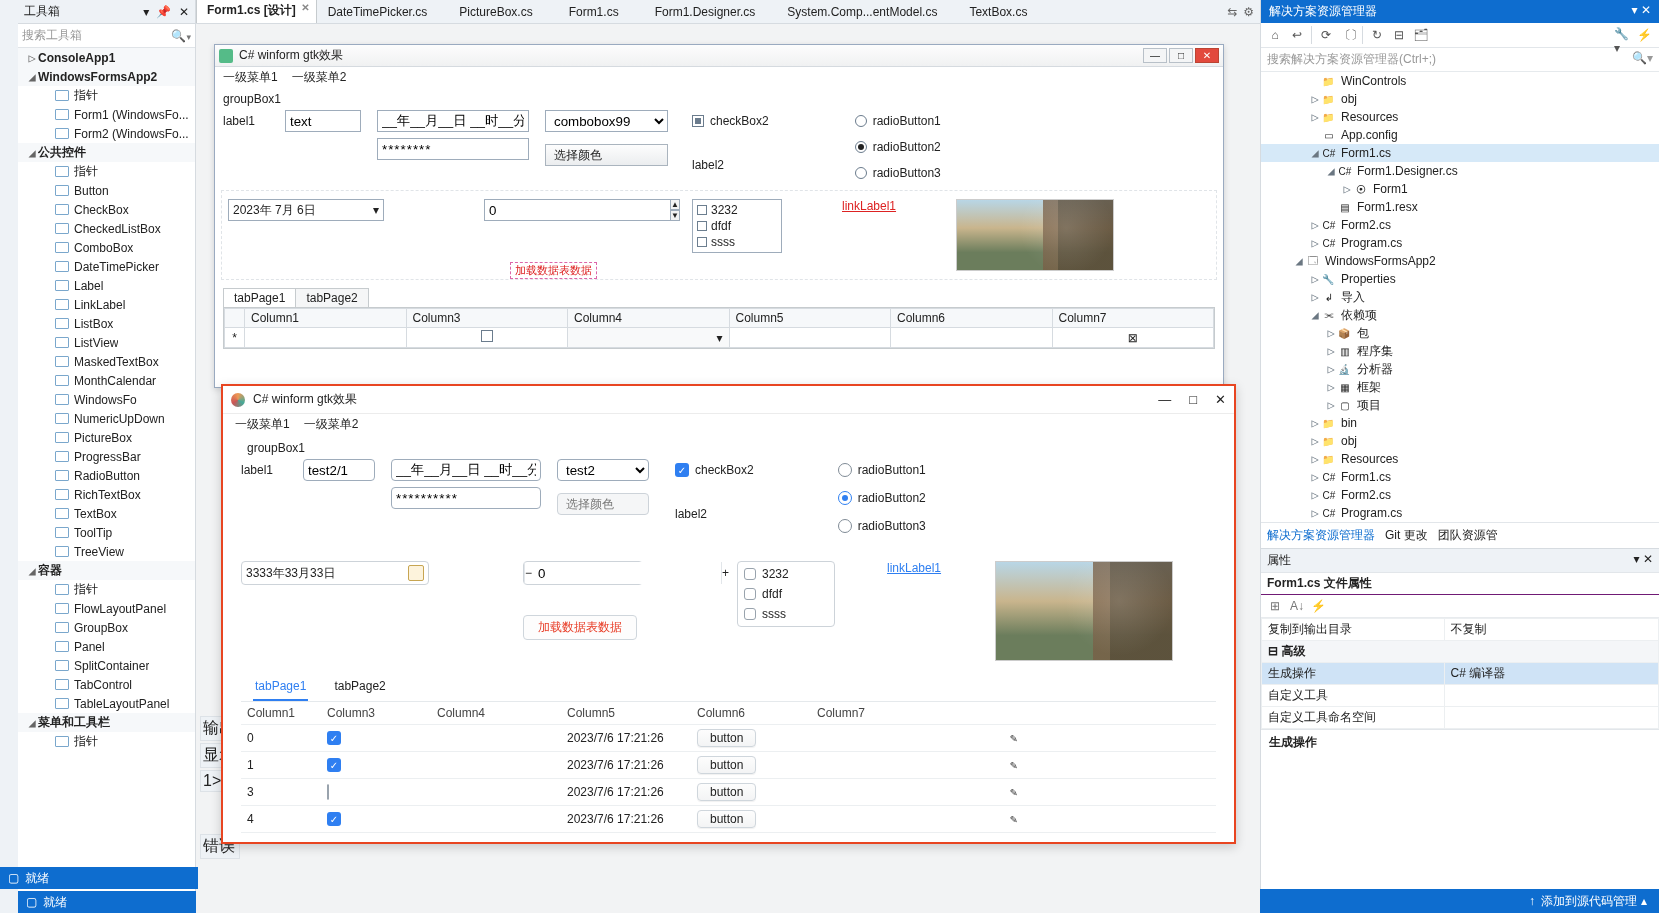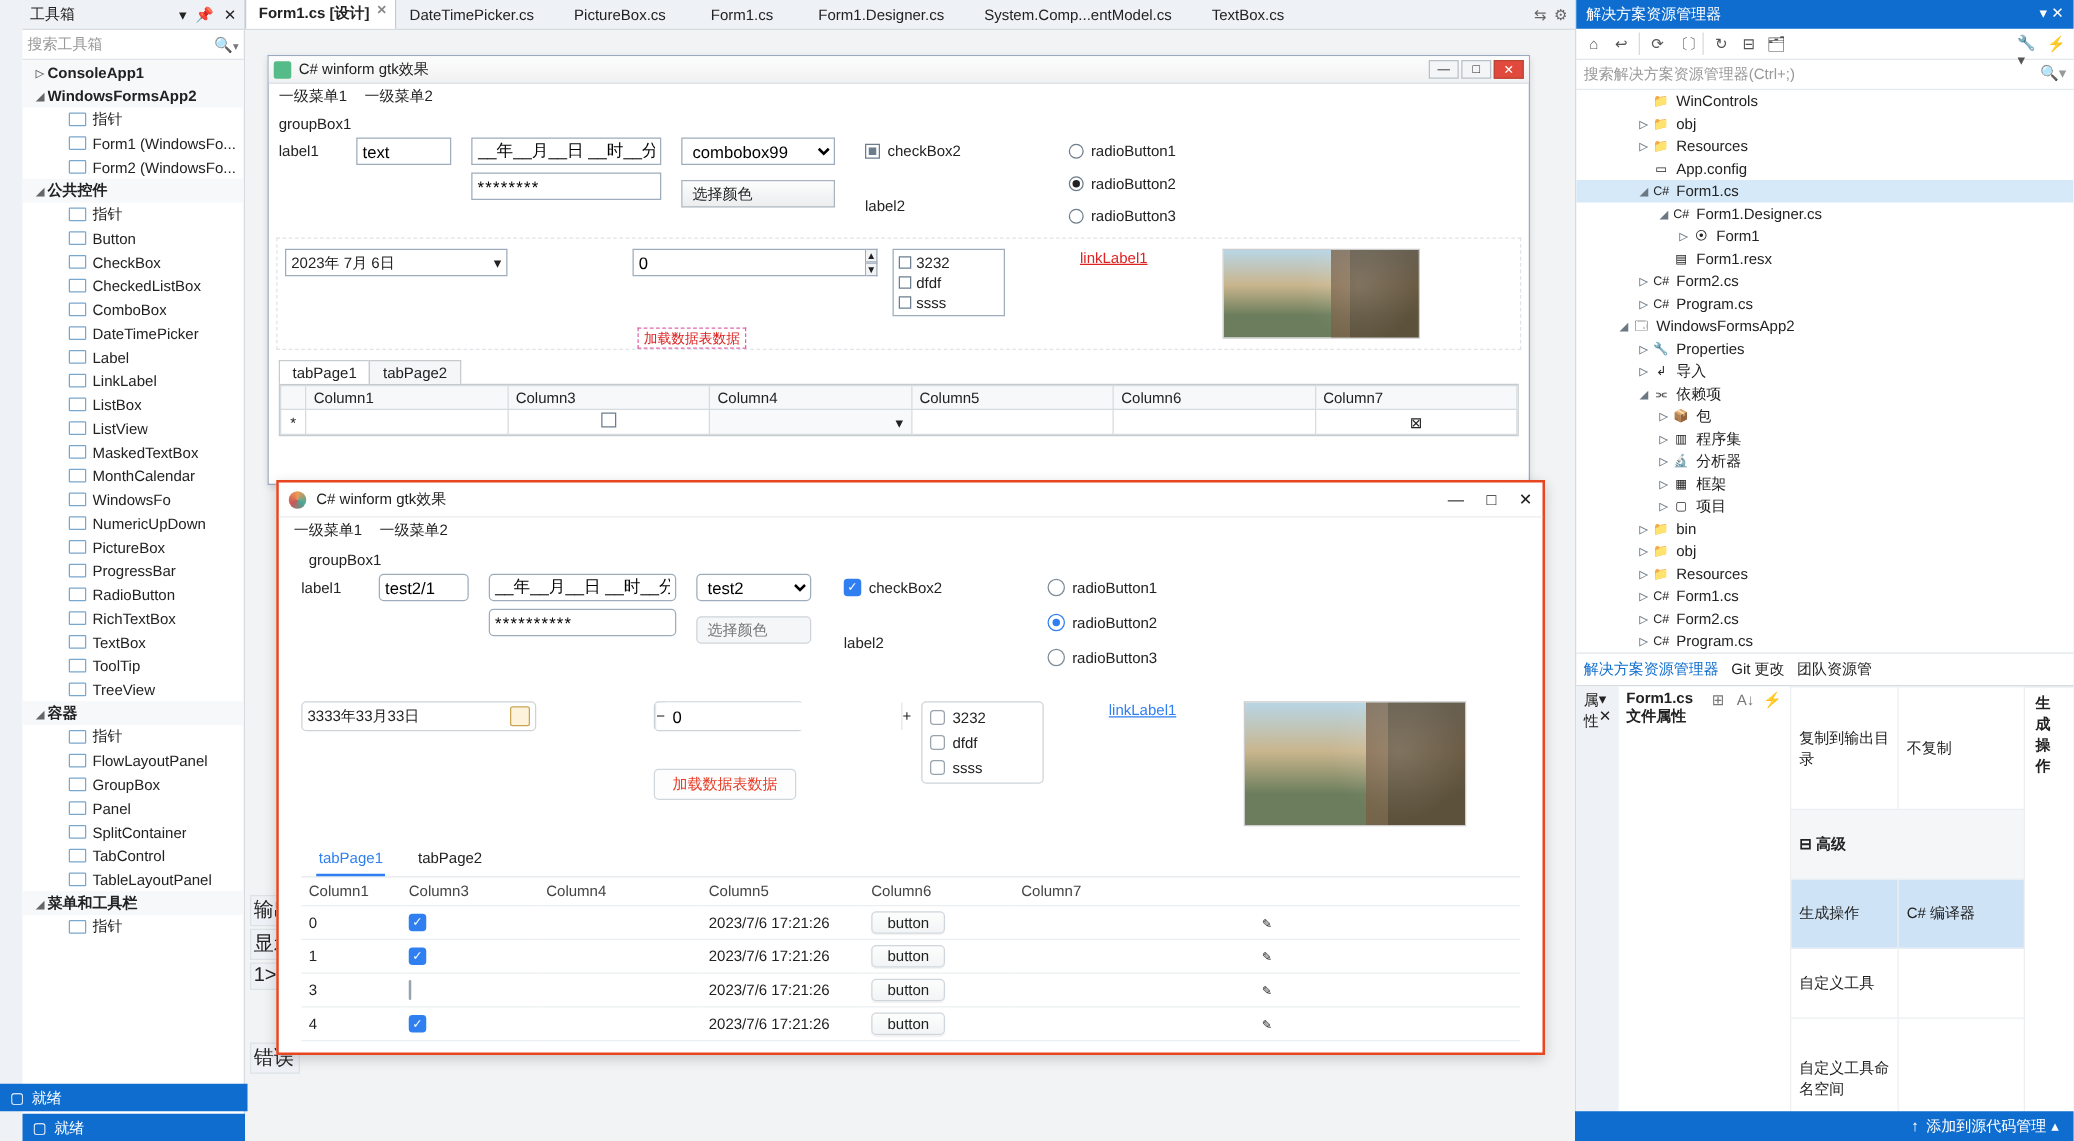--- a/index.html
+++ b/index.html
@@ -184,21 +184,21 @@
   
   .row2 {
     display:flex; align-items:flex-start;
     margin-top:6px; gap:20px;
     border:1px dashed #e0e4e8;
     padding:8px 6px;
     margin-left:-2px;
     margin-right:-2px;
   }
   .dtpick {
-    width:178px; display:flex; justify-content:space-between;
+    width:156px; display:flex; justify-content:space-between;
     align-items:center;
   }
   .numeric { display:flex; align-items:stretch; width:98px;}
   .numeric input{ flex:1; border:1px solid #9eacbb; padding:0 4px;}
   .numeric .updn { width:16px; display:flex; flex-direction:column;}
   .numeric .updn span{ flex:1; border:1px solid #9eacbb; border-left:none; text-align:center; line-height:9px; font-size:8px; background:#f2f3f4;}
   .checklist {
     border:1px solid #9eacbb;
     width:90px; padding:2px 4px;
     background:#fff;
@@ -361,21 +361,21 @@
   .sol-row .ic{width:16px;margin-right:4px;display:inline-flex;align-items:center;justify-content:center;}
   .sol-row.sel{background:#d6e9f8;}
   .sol-ind2{padding-left:32px;}
   .sol-ind3{padding-left:48px;}
   .sol-ind4{padding-left:64px;}
   .sol-ind5{padding-left:80px;}
   .sol-tabs{ display:flex; gap:10px; padding:4px 6px; border-top:1px solid #e2e6ea;}
   .sol-tabs .st{cursor:pointer;}
   .sol-tabs .st.active{color:#0e6dcf;}
 
-  .props{ border-top:1px solid #d6dbe0; display:flex;flex:1;}
+  .props{ border-top:1px solid #d6dbe0; display:flex;flex-direction:column;flex:1;}
   .props .hdr{background:#eef2f6;padding:3px 6px;display:flex;justify-content:space-between;border-bottom:1px solid #e2e6ea;}
   .props .obj{padding:2px 6px;border-bottom:1px solid #701a75;font-weight:bold;}
   .props .tbar{display:flex;gap:2px;padding:2px 4px;border-bottom:1px solid #e8ebee;}
   .props .tbar .tb{width:20px;height:18px;display:grid;place-items:center;border:1px solid transparent;color:#777;}
   .props table{width:100%;border-collapse:collapse;}
   .props td{border:1px solid #eceff1;padding:2px 6px;}
   .props .cat{background:#f4f6f8;font-weight:bold;}
   .props .hlsel{background:#cfe3f6;}
   .props .desc{border-top:1px solid #e2e6ea;padding:4px 8px;}
   .props .desc .t{font-weight:bold;}

